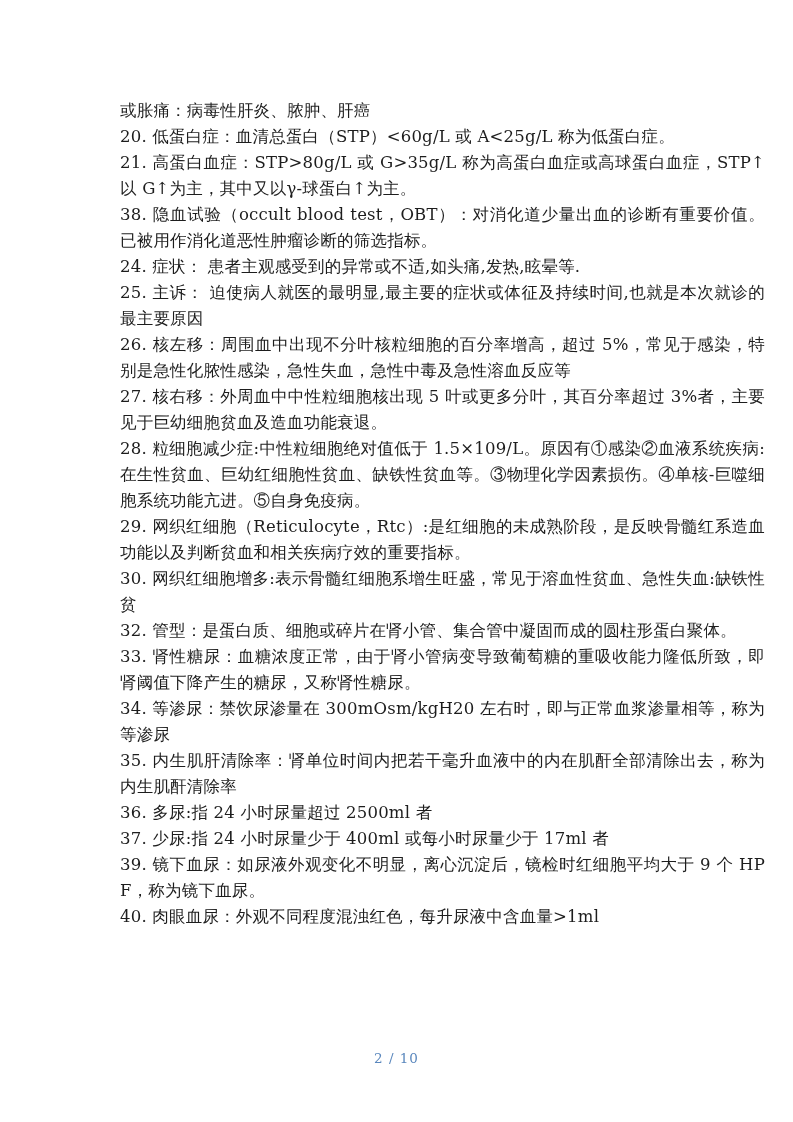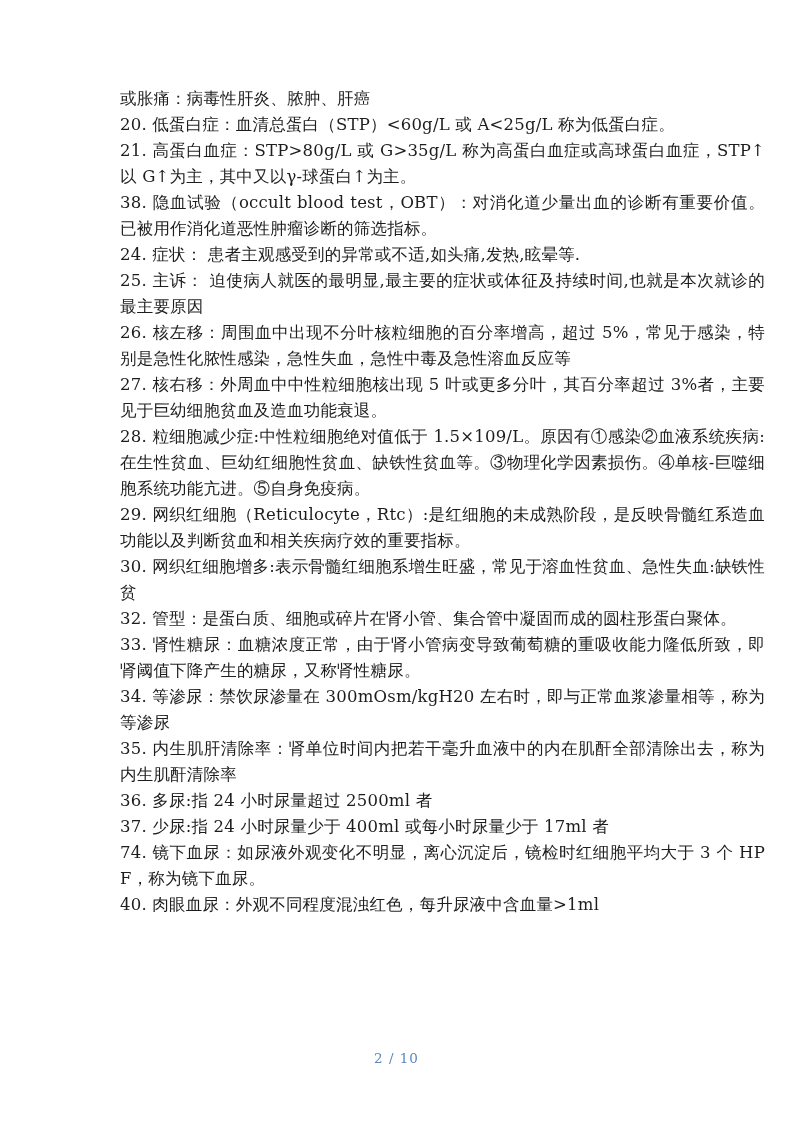--- a/index.html
+++ b/index.html
@@ -10,21 +10,21 @@
   .page {
     position: relative;
     width: 793px;
     height: 1122px;
     background: #ffffff;
     overflow: hidden;
     font-family: "DejaVu Serif", "Liberation Serif", serif;
   }
   .doc-body {
     position: absolute;
-    top: 86px;
+    top: 98px;
     left: 120px;
     width: 645px;
     color: #1d1d1d;
     font-size: 16.5px;
     line-height: 26px;
     text-align: justify;
     letter-spacing: 0.2px;
   }
   .doc-body p {
     margin: 0;
@@ -62,21 +62,21 @@
       <p>27. 核右移：外周血中中性粒细胞核出现 5 叶或更多分叶，其百分率超过 3%者，主要见于巨幼细胞贫血及造血功能衰退。</p>
       <p>28. 粒细胞减少症:中性粒细胞绝对值低于 1.5×109/L。原因有①感染②血液系统疾病:在生性贫血、巨幼红细胞性贫血、缺铁性贫血等。③物理化学因素损伤。④单核-巨噬细胞系统功能亢进。⑤自身免疫病。</p>
       <p>29. 网织红细胞（Reticulocyte，Rtc）:是红细胞的未成熟阶段，是反映骨髓红系造血功能以及判断贫血和相关疾病疗效的重要指标。</p>
       <p>30. 网织红细胞增多:表示骨髓红细胞系增生旺盛，常见于溶血性贫血、急性失血:缺铁性贫</p>
       <p>32. 管型：是蛋白质、细胞或碎片在肾小管、集合管中凝固而成的圆柱形蛋白聚体。</p>
       <p>33. 肾性糖尿：血糖浓度正常，由于肾小管病变导致葡萄糖的重吸收能力隆低所致，即肾阈值下降产生的糖尿，又称肾性糖尿。</p>
       <p>34. 等渗尿：禁饮尿渗量在 300mOsm/kgH20 左右时，即与正常血浆渗量相等，称为等渗尿</p>
       <p>35. 内生肌肝清除率：肾单位时间内把若干毫升血液中的内在肌酐全部清除出去，称为内生肌酐清除率</p>
       <p>36. 多尿:指 24 小时尿量超过 2500ml 者</p>
       <p>37. 少尿:指 24 小时尿量少于 400ml 或每小时尿量少于 17ml 者</p>
-      <p>74. 镜下血尿：如尿液外观变化不明显，离心沉淀后，镜检时红细胞平均大于 3 个 HPF，称为镜下血尿。</p>
+      <p>39. 镜下血尿：如尿液外观变化不明显，离心沉淀后，镜检时红细胞平均大于 9 个 HPF，称为镜下血尿。</p>
       <p>40. 肉眼血尿：外观不同程度混浊红色，每升尿液中含血量&gt;1ml</p>
     </div>
 
   <div class="page-footer">
     <span class="page-number">2 / 10</span>
   </div>
 
 </div>
 
 </body></html>

